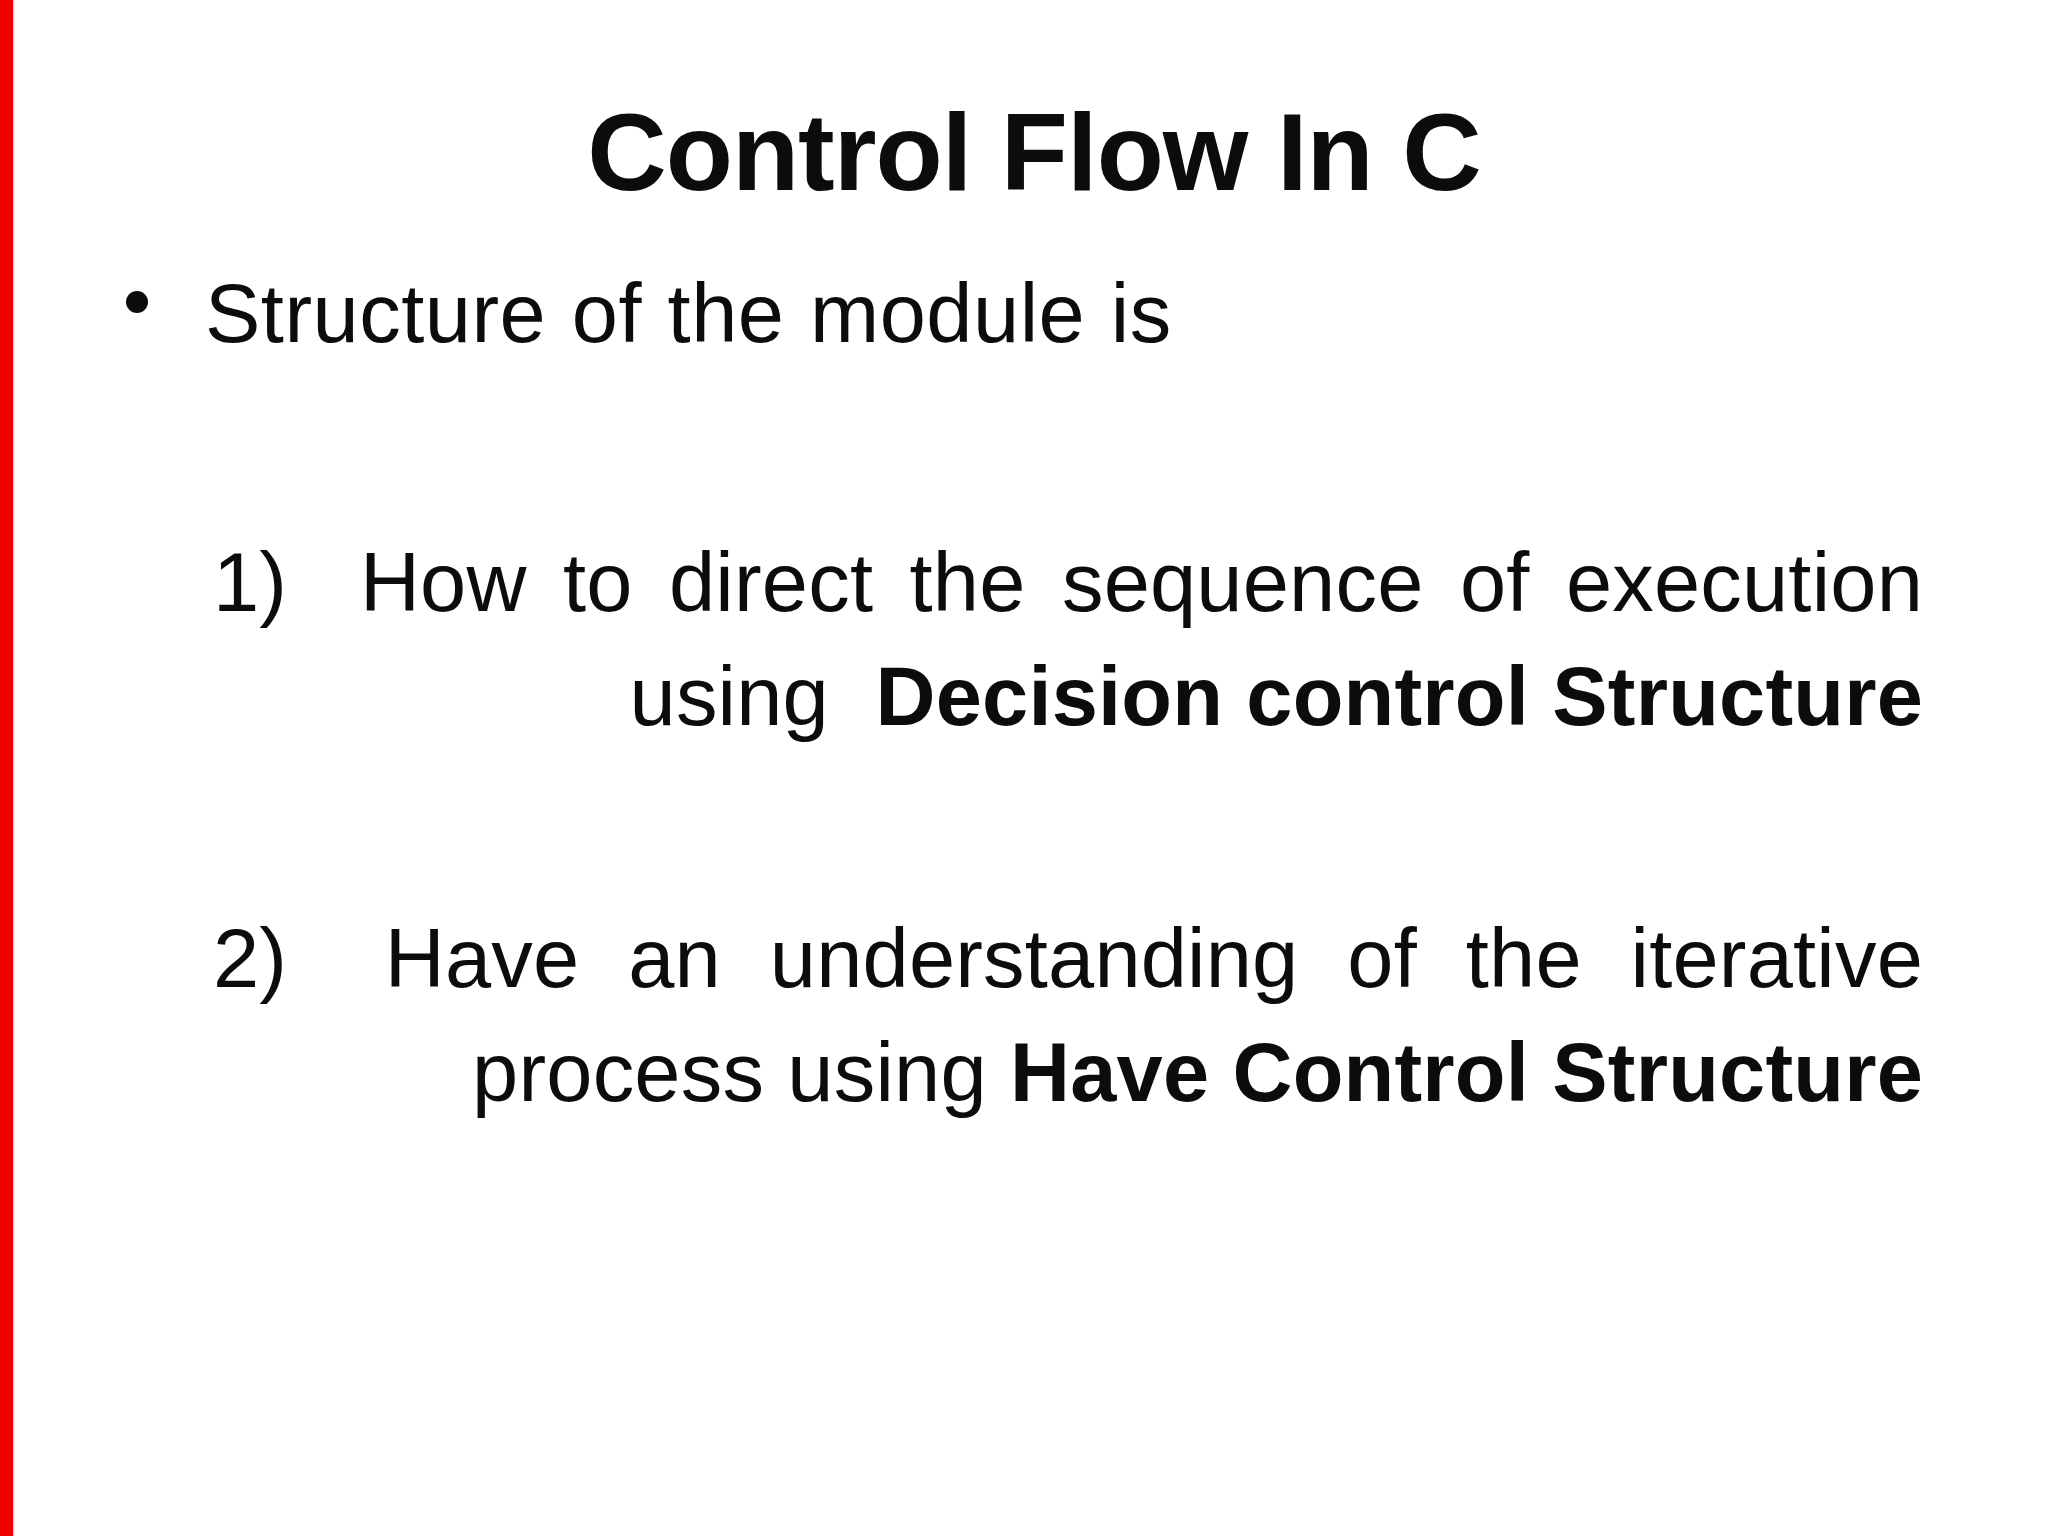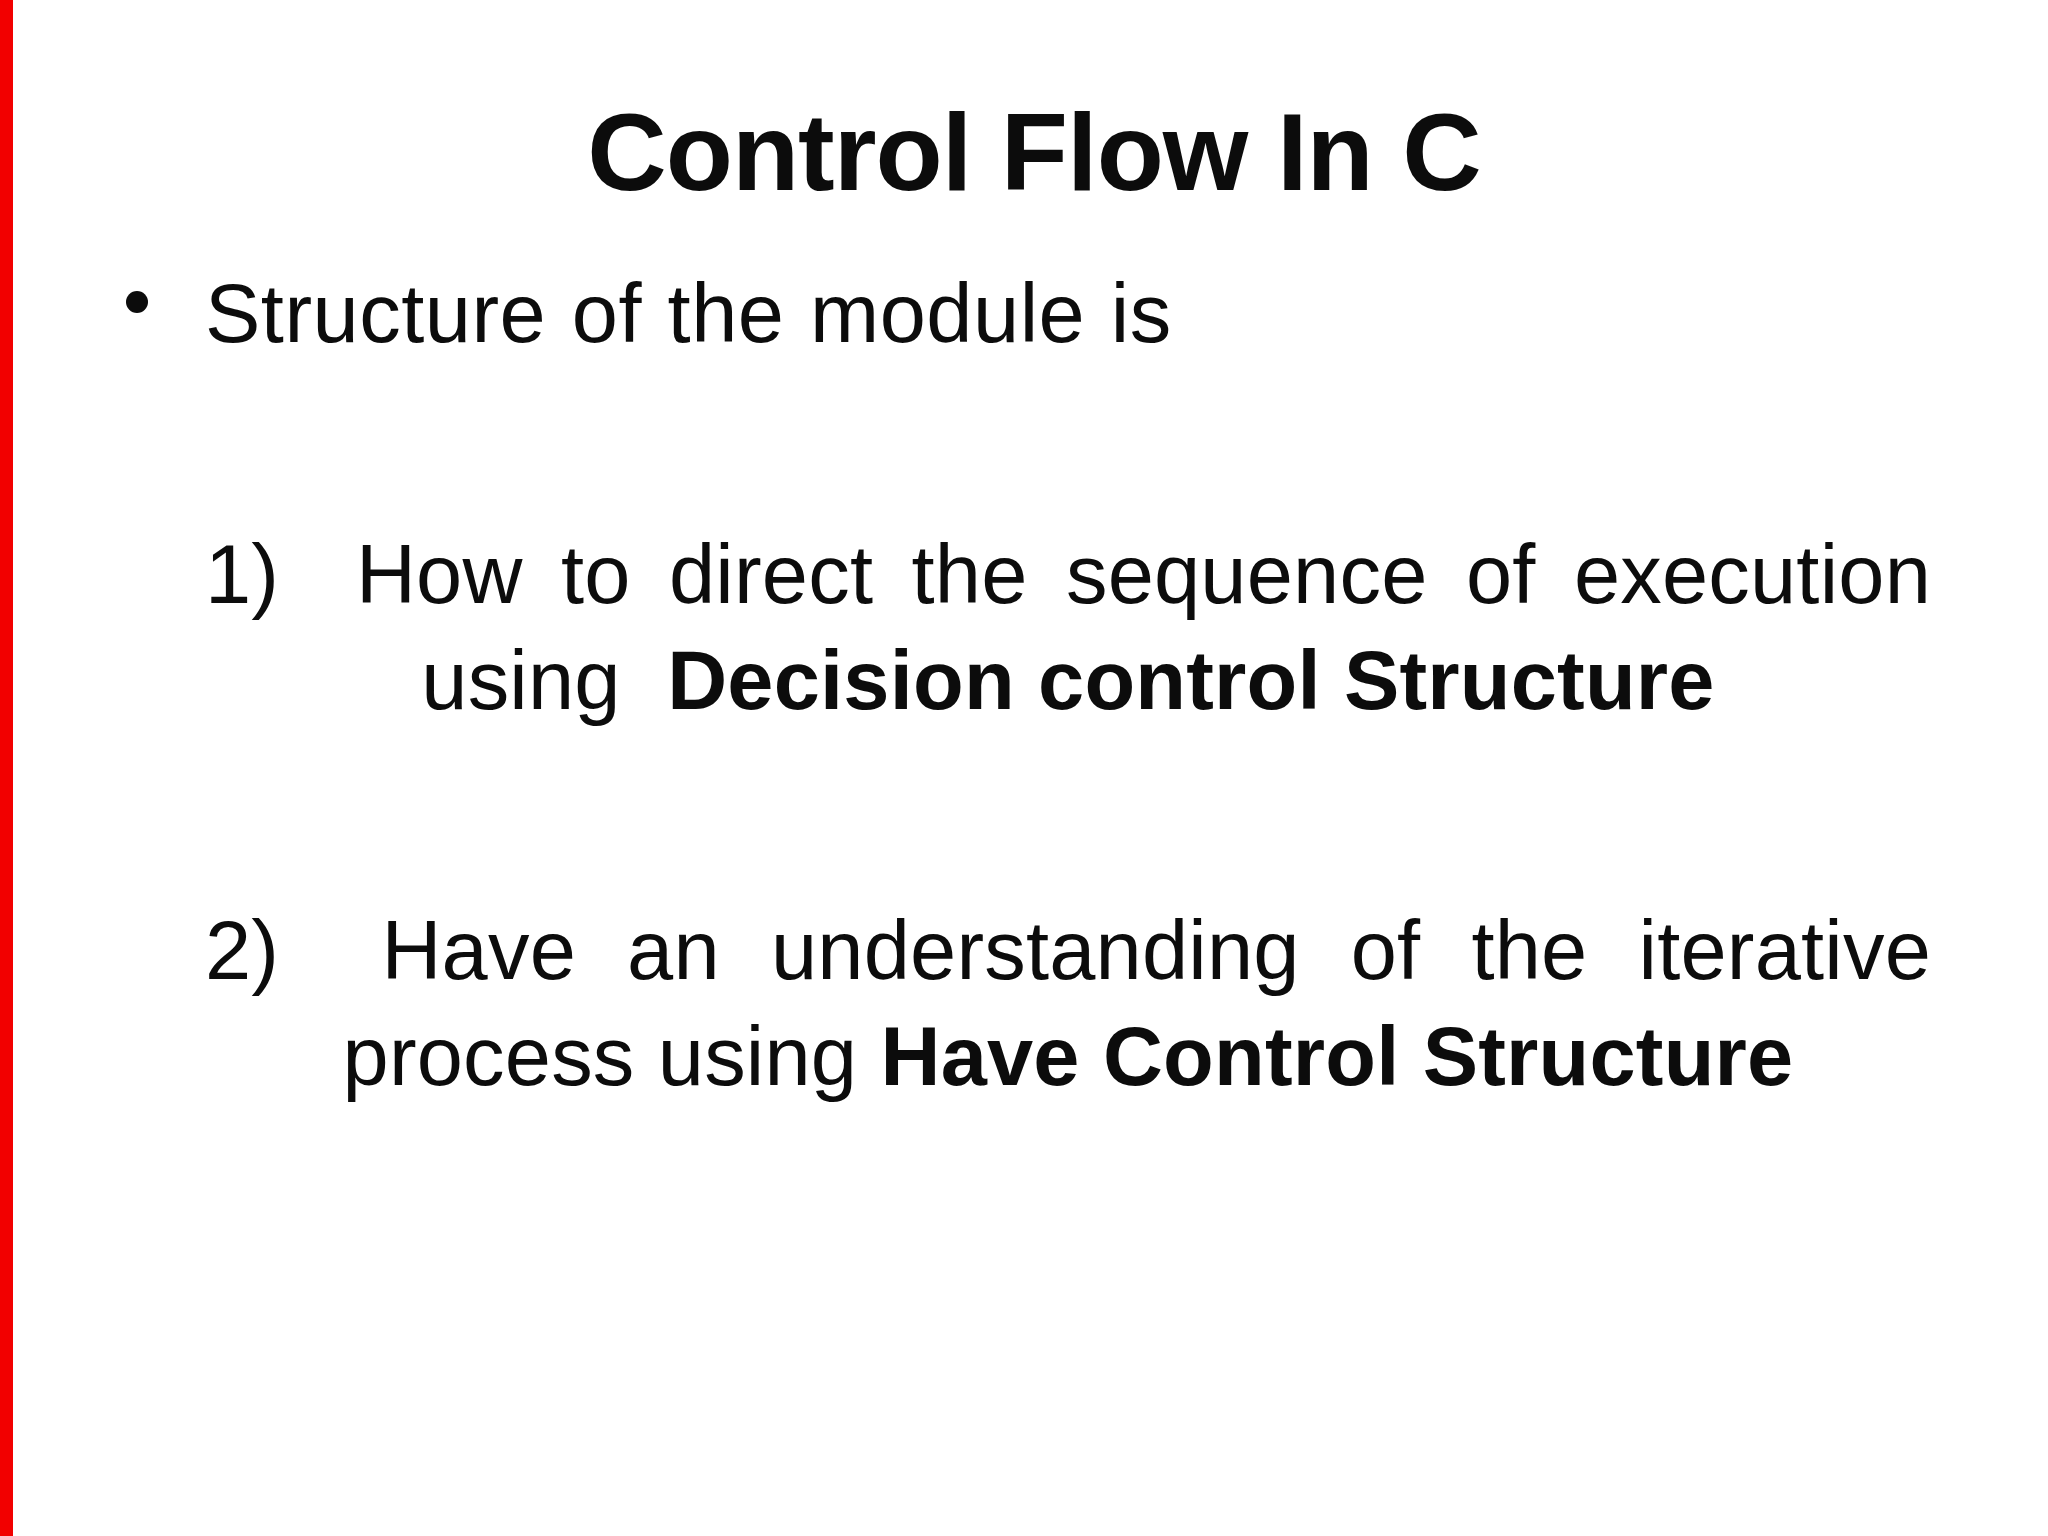--- a/index.html
+++ b/index.html
@@ -62,30 +62,30 @@
     position: absolute;
     left: 205px;
     width: 1726px;
     font-size: 83px;
     line-height: 106px;
     letter-spacing: 0.2px;
   }
   .item-1 { top: 522px; }
   .item-2 { top: 898px; }
   .item p {
-    margin: 0;
+    margin: 8px;
   }
   .line-justified {
     text-align: justify;
     text-align-last: justify;
     -moz-text-align-last: justify;
     text-justify: inter-word;
   }
   .line-left {
-    text-align: center;
+    text-align: right;
   }
   .bold-phrase {
     font-weight: 700;
   }
 </style>
 </head>
 <body>
 
 <div class="slide" style="--bg: #ffffff; --fg: #0c0c0c; --accent: #f20000;">
 

